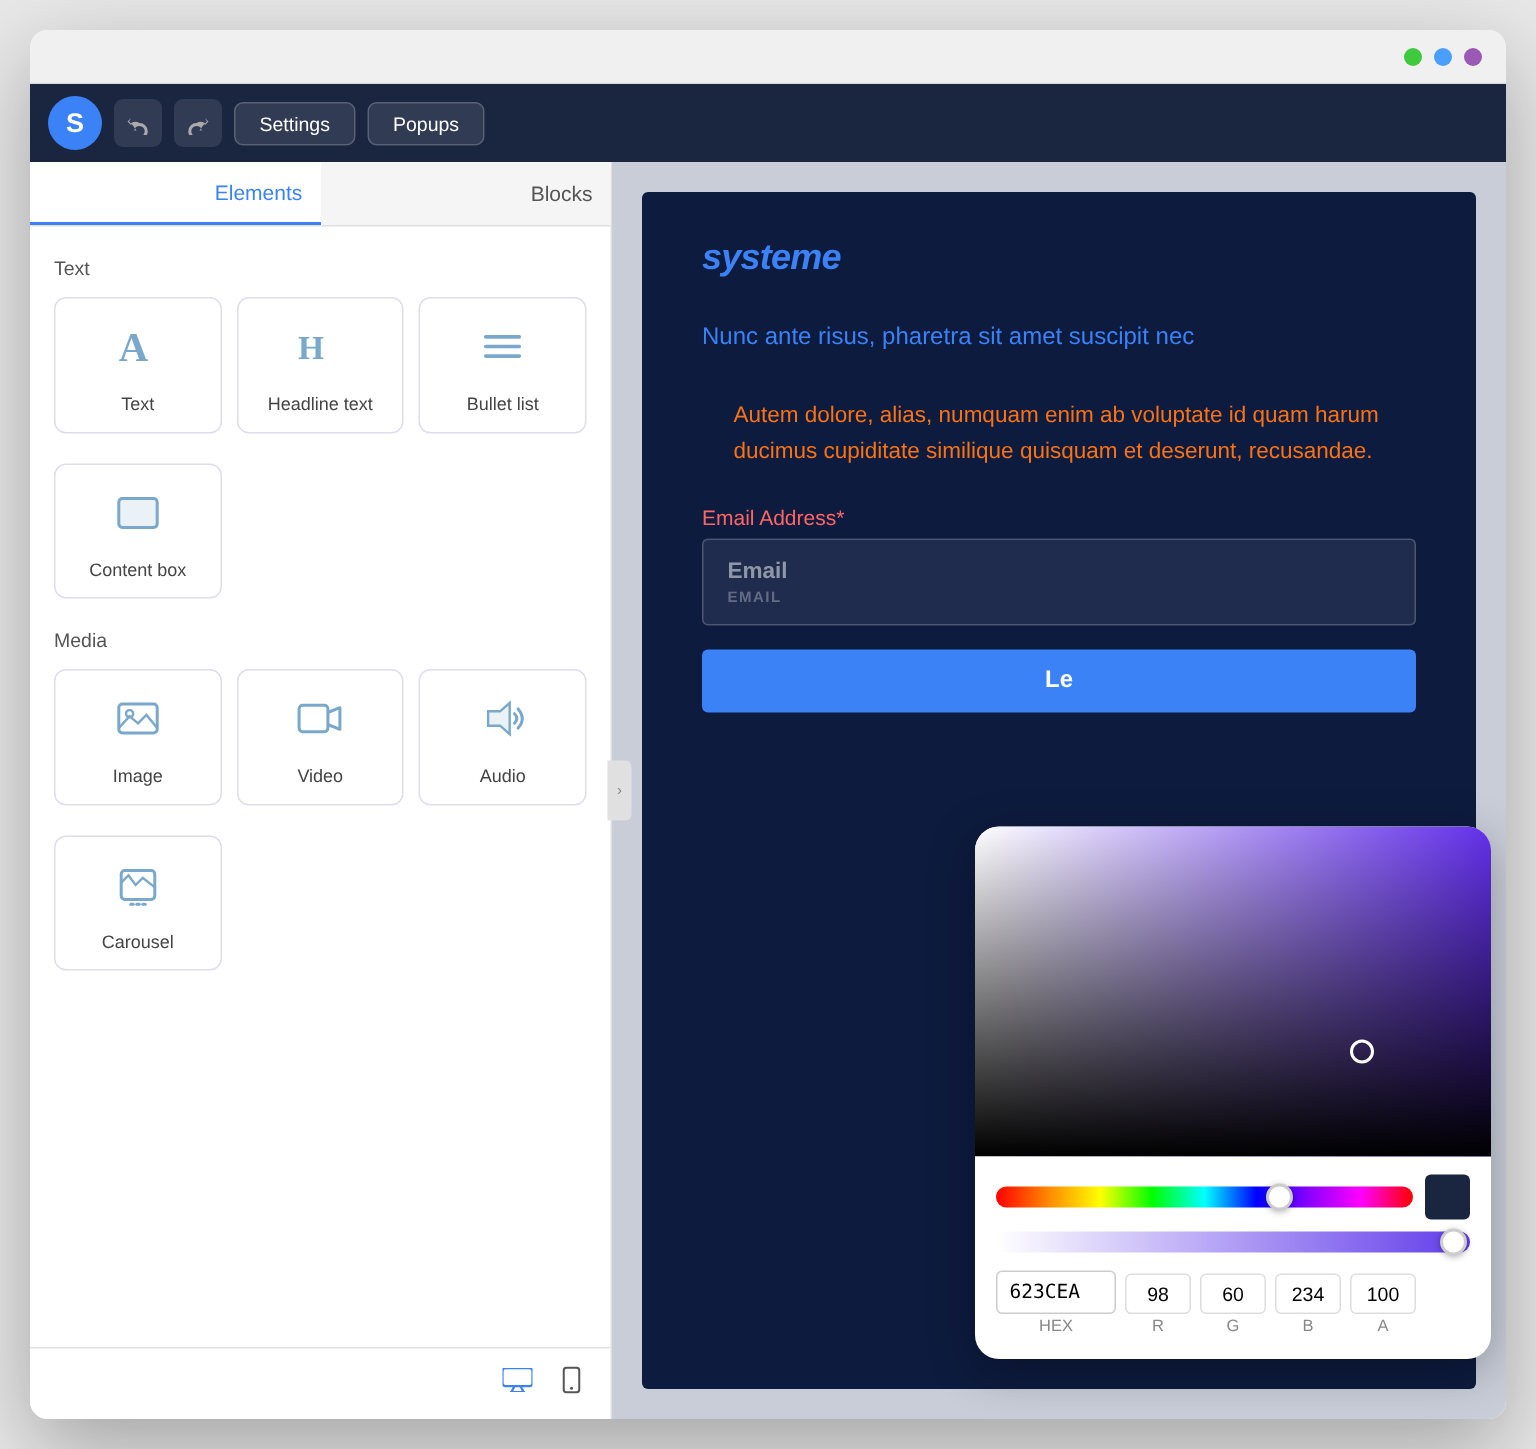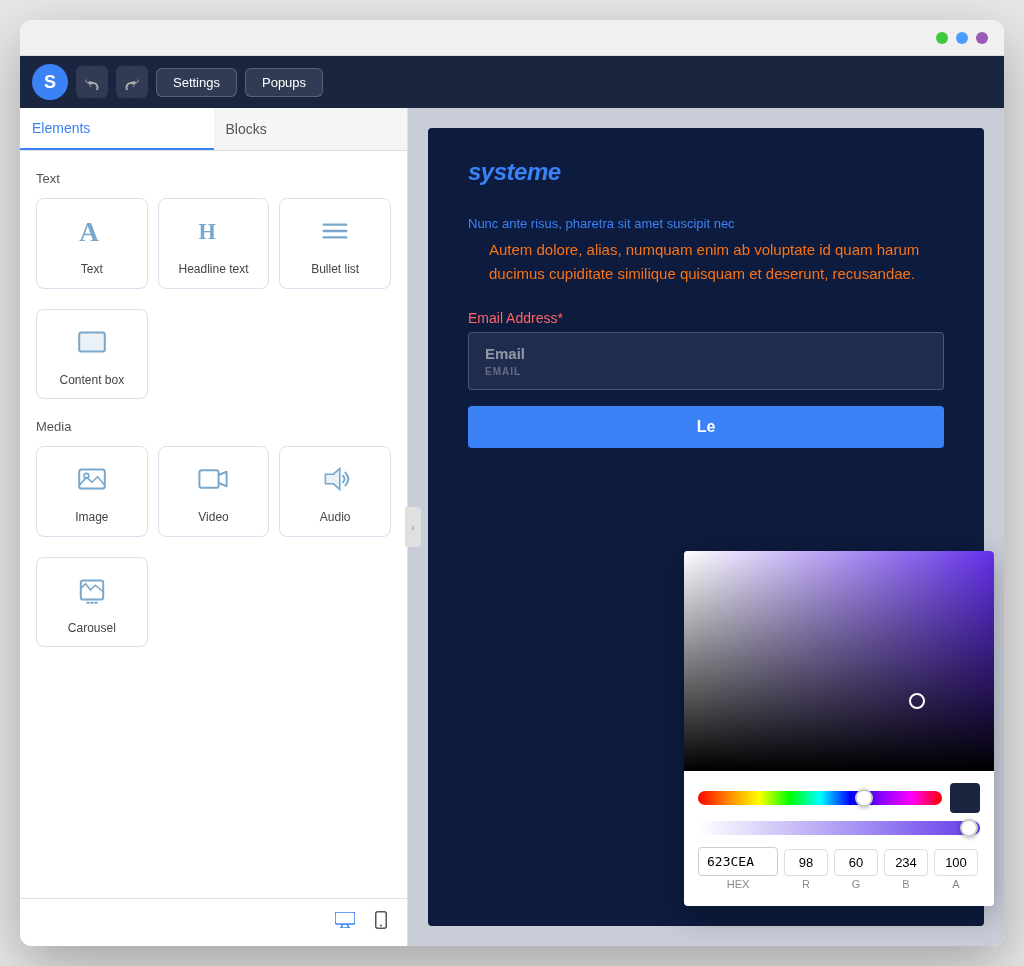--- a/index.html
+++ b/index.html
@@ -115,21 +115,21 @@
     }
 
     .sidebar-tabs {
       display: flex;
       border-bottom: 1px solid #e0e0e0;
     }
 
     .sidebar-tab {
       flex: 1;
       padding: 12px;
-      text-align: left;
+      text-align: right;
       font-size: 14px;
       cursor: pointer;
       background: none;
       border: none;
     }
 
     .sidebar-tab.active {
       color: #3b82f6;
       border-bottom: 2px solid #3b82f6;
       font-weight: 500;
@@ -253,22 +253,22 @@
       color: #3b82f6;
       font-size: 24px;
       font-weight: 700;
       margin-bottom: 30px;
       letter-spacing: -0.5px;
       font-style: italic;
     }
 
     .preview-subtitle {
       color: #3b82f6;
-      font-size: 13px;
-      margin-bottom: 7px;
+      font-size: 16px;
+      margin-bottom: 31px;
     }
 
     .preview-headline {
       color: white;
       font-size: 48px;
       font-weight: 800;
       line-height: 1.1;
       margin-bottom: 20px;
     }
 
@@ -303,23 +303,23 @@
       font-weight: 600;
       cursor: pointer;
       width: 100%;
     }
 
     
     .color-picker {
       position: absolute;
       bottom: 40px;
       right: 10px;
-      width: 310px;
+      width: 344px;
       background: white;
-      border-radius: 4px;
+      border-radius: 16px;
       box-shadow: 0 8px 32px rgba(0,0,0,0.3);
       overflow: hidden;
       z-index: 100;
     }
 
     .color-gradient {
       width: 100%;
       height: 220px;
       position: relative;
       background: linear-gradient(to right, white, #6330ea);

